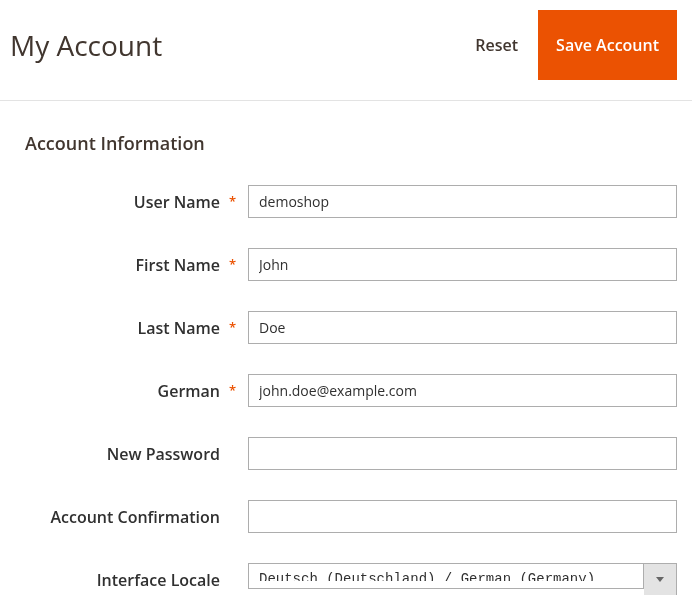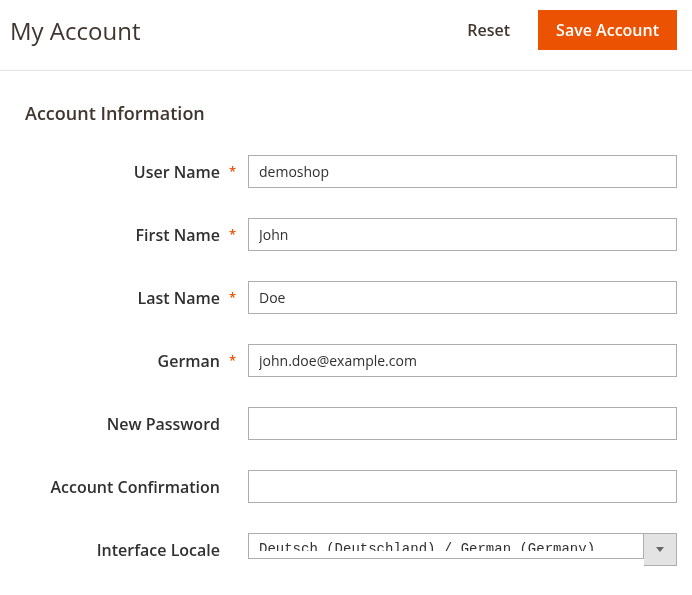--- a/index.html
+++ b/index.html
@@ -14,43 +14,43 @@
       font-size: 14px;
     }
     .page-header {
       display: flex;
       justify-content: space-between;
       align-items: center;
       padding: 10px 15px 20px 10px;
       border-bottom: 1px solid #e3e3e3;
     }
     .page-title {
-      font-size: 24px;
+      font-size: 28px;
       font-weight: 400;
       color: #41362f;
     }
     .header-actions {
       display: flex;
       align-items: center;
-      gap: 28px;
+      gap: 20px;
     }
     .btn-reset {
       background: none;
       border: none;
       font-size: 16px;
       color: #41362f;
       cursor: pointer;
       font-weight: 600;
       font-family: inherit;
     }
     .btn-primary {
       background: #eb5202;
       color: #fff;
       border: none;
-      padding: 9px 18px;
+      padding: 24px 18px;
       font-size: 16px;
       cursor: pointer;
       font-weight: 600;
       font-family: inherit;
     }
     .content-area {
       padding: 30px 15px 20px 25px;
     }
     .section-title {
       font-size: 18px;

